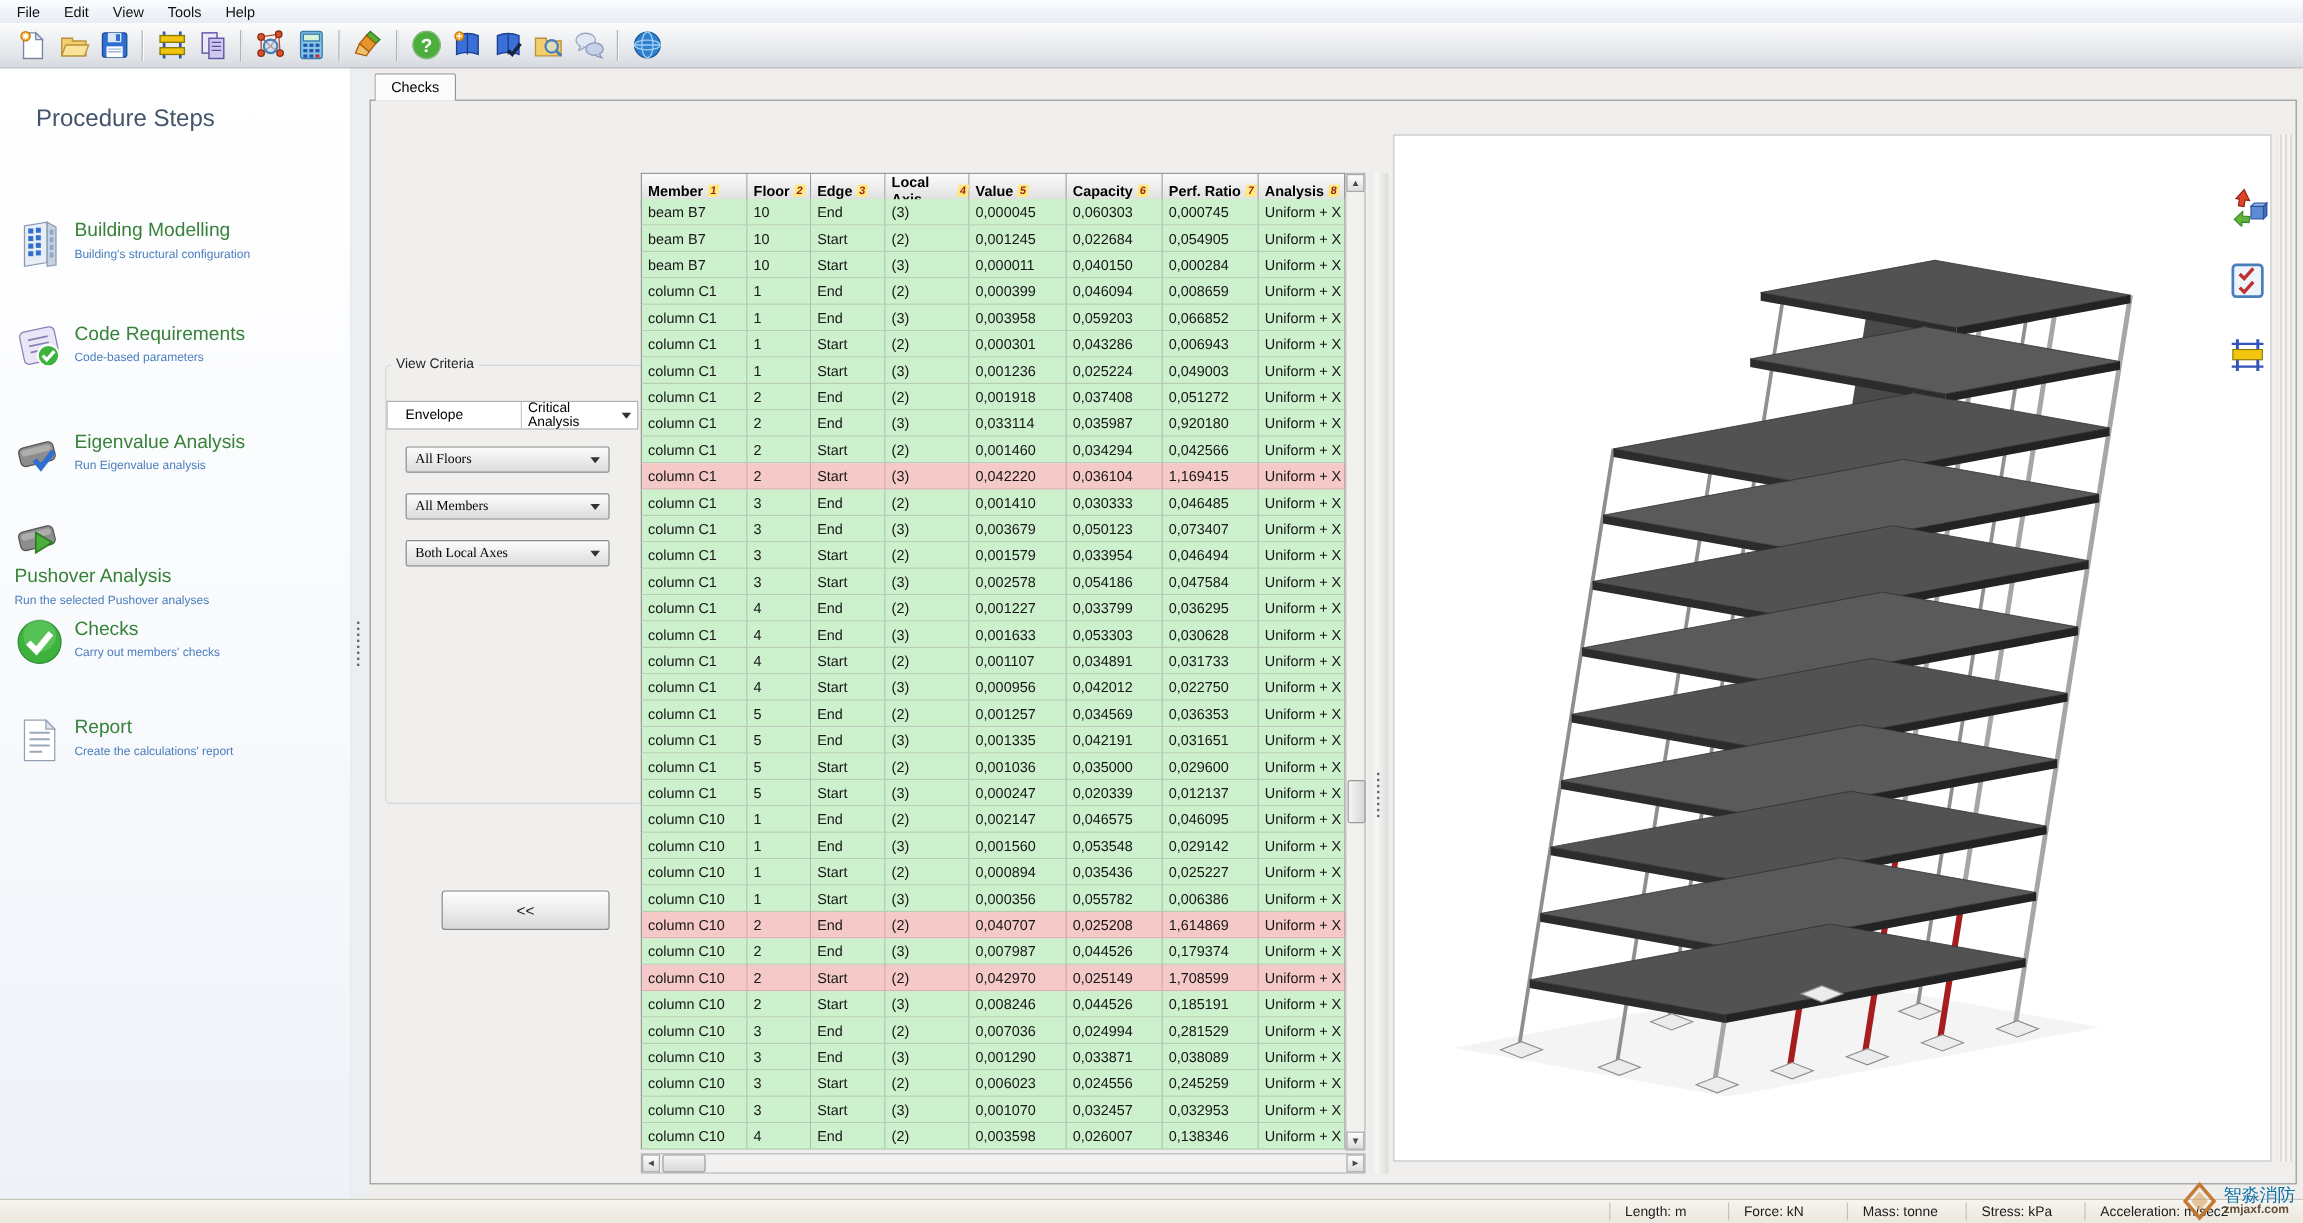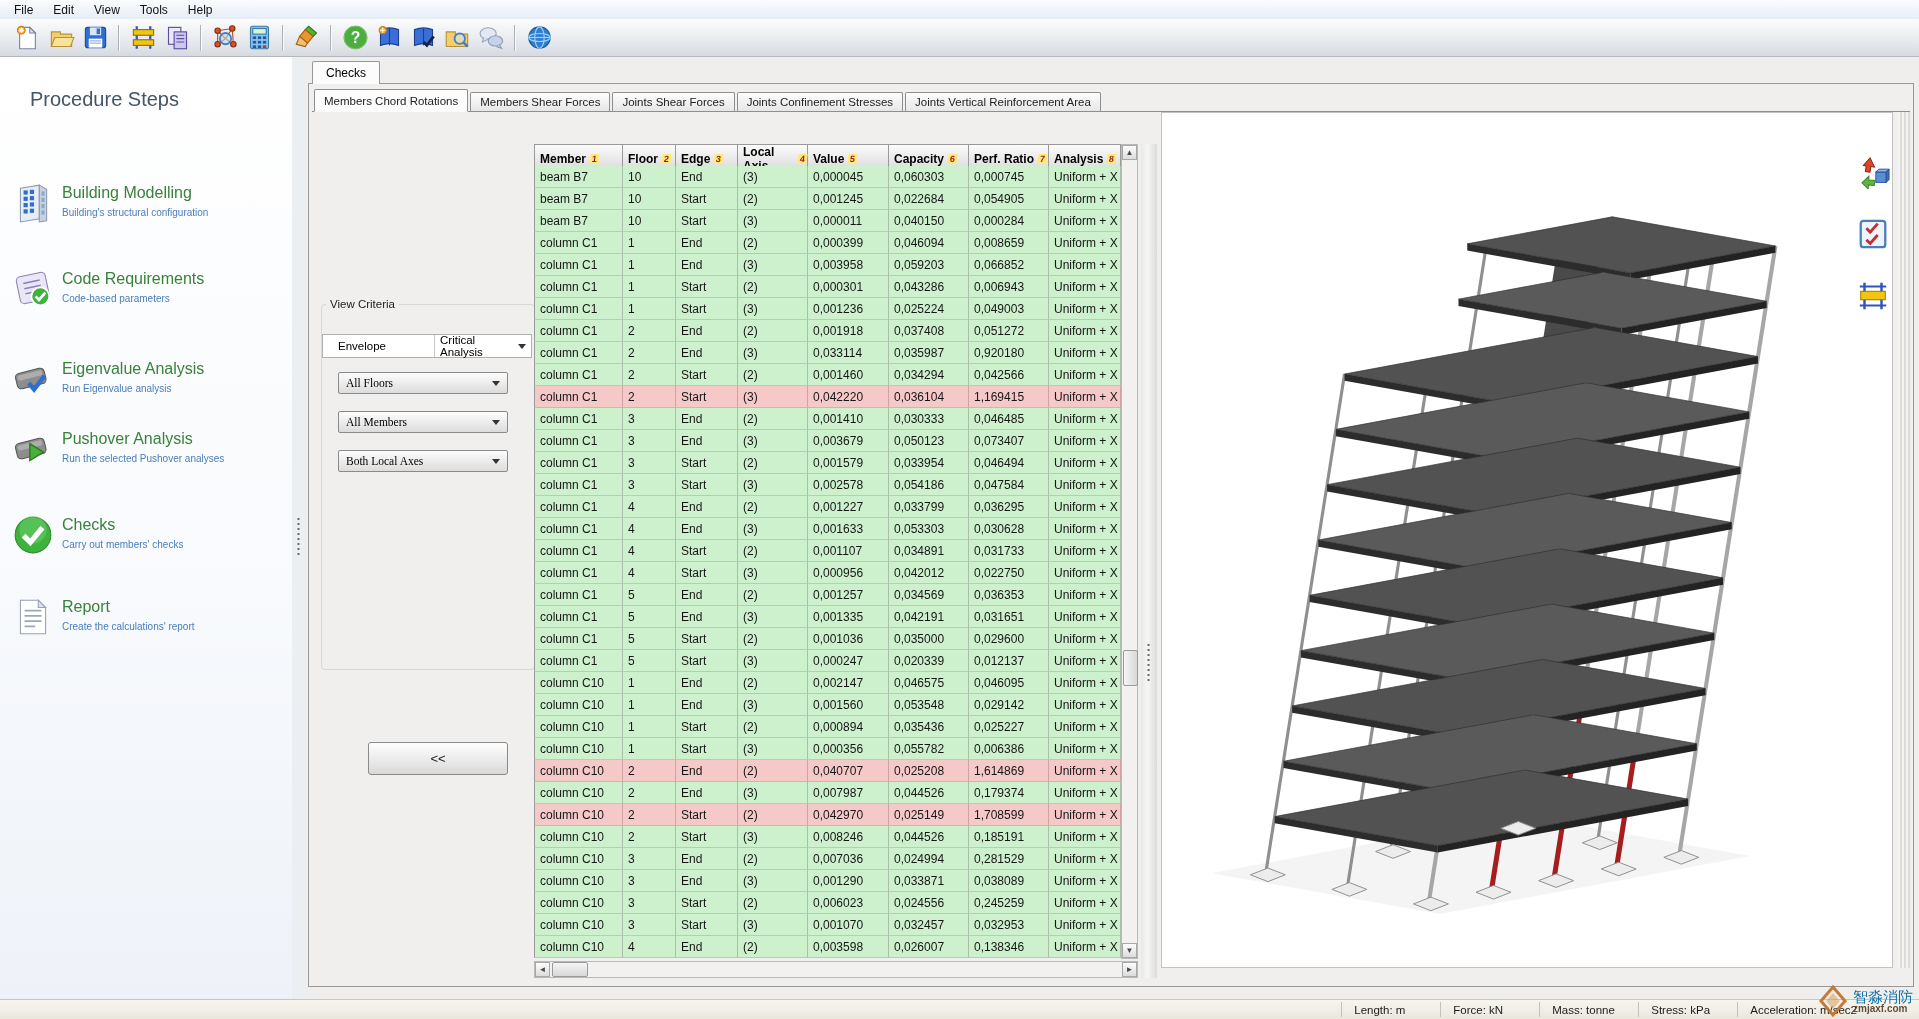--- a/index.html
+++ b/index.html
@@ -23,21 +23,21 @@
            border-right:1px solid #cfd4da;}
   #sidebar-title{position:absolute;left:30px;top:32px;font-size:20px;color:#44546a;}
   .step{position:absolute;left:12px;display:flex;align-items:flex-start;width:268px;cursor:pointer;}
   .step-icon{width:42px;height:42px;flex:0 0 42px;margin-right:8px;}
   .step-text{display:flex;flex-direction:column;padding-top:2px;}
   .step-title{font-size:16px;color:#38823a;margin-bottom:5px;}
   .step-sub{font-size:10px;color:#4a7dbd;}
   .step:nth-of-type(1){top:126px;}
   .step:nth-of-type(2){top:212px;}
   .step:nth-of-type(3){top:302px;}
-  .step:nth-of-type(4){top:372px;}
+  .step:nth-of-type(4){top:372px;flex-direction:column;}
   .step:nth-of-type(5){top:458px;}
   .step:nth-of-type(6){top:540px;}
   
   .vsplit{position:absolute;top:56px;bottom:19px;width:14px;background:#eceff2;}
   #left-splitter{left:292px;}
   .grip{position:absolute;left:50%;transform:translateX(-50%);width:3px;display:flex;
         flex-direction:column;gap:3px;}
   .grip i{width:2px;height:2px;background:#6a6a6a;display:block;}
   
   #tabarea{position:absolute;left:306px;top:56px;right:0;bottom:19px;}
@@ -442,27 +442,20 @@
       <i></i>
       <i></i>
       <i></i>
       <i></i>
     </div>
 </div>
 
 <div id="tabarea">
   <div id="main-tab">Checks</div>
   <div id="tabpage">
-    <div id="subtabs">
-        <span class="subtab active">Members Chord Rotations</span>
-        <span class="subtab">Members Shear Forces</span>
-        <span class="subtab">Joints Shear Forces</span>
-        <span class="subtab">Joints Confinement Stresses</span>
-        <span class="subtab">Joints Vertical Reinforcement Area</span>
-      </div>
 
 
     <fieldset id="view-box">
       <legend>View Criteria</legend>
       <div id="envelope-row">
         <div id="envelope-label">Envelope</div>
         <div id="critical-select">
           <span>Critical Analysis</span>
           <span class="darr"></span>
         </div>

